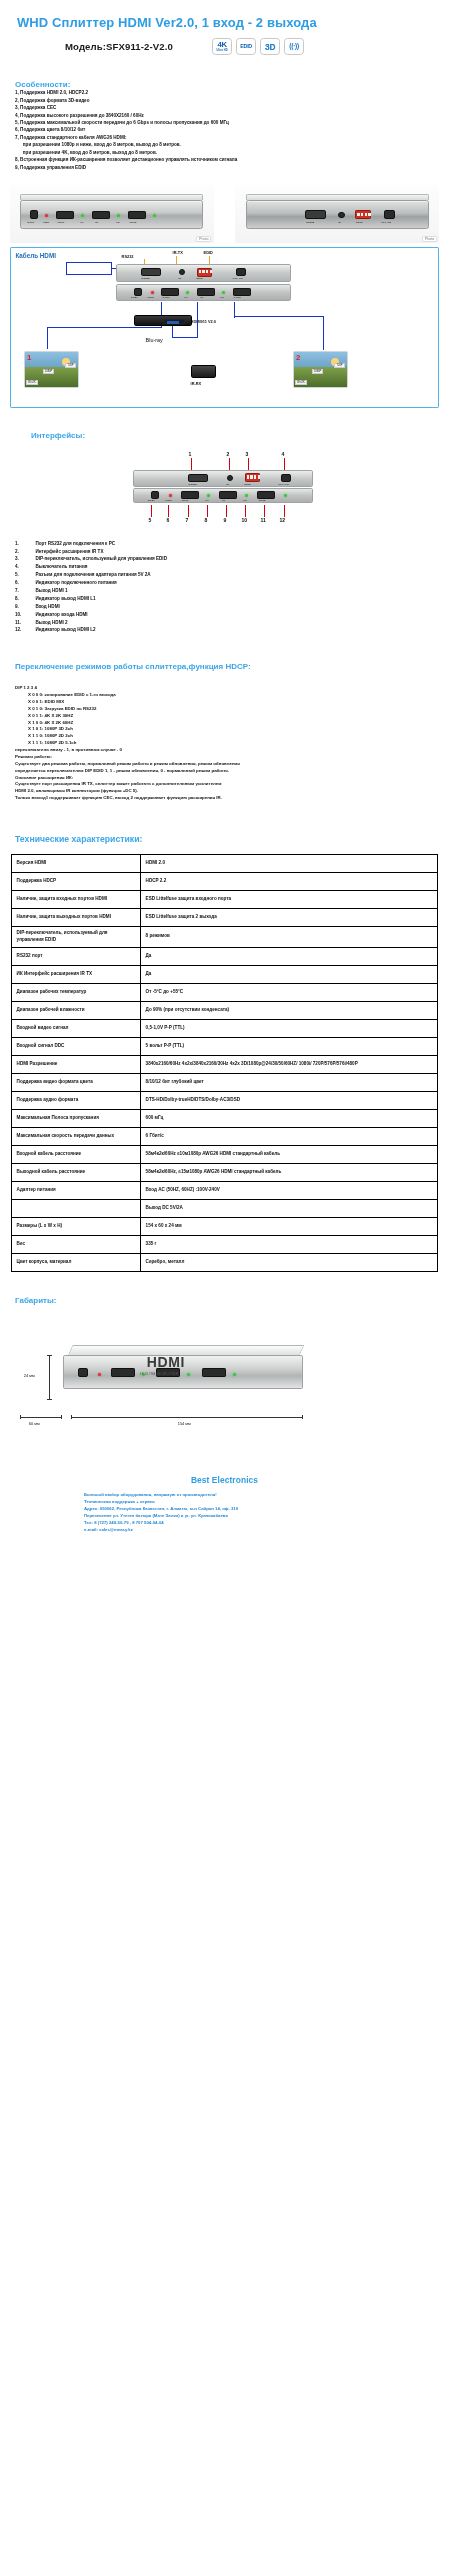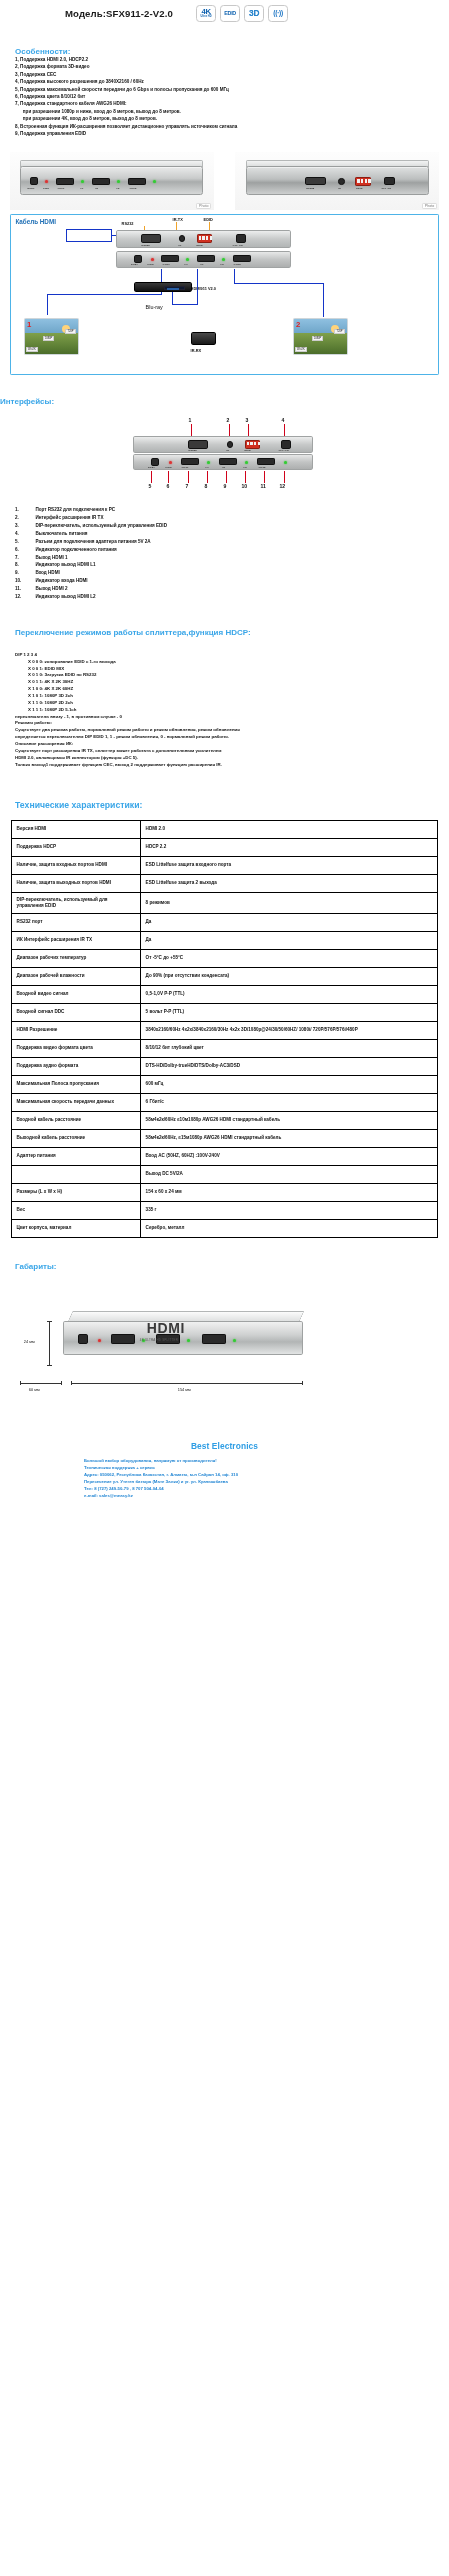--- a/index.html
+++ b/index.html
@@ -29,21 +29,21 @@
     color: #2e9de4;
     font-size: 13px;
     font-weight: bold;
     letter-spacing: 0.1px;
     line-height: 1.1;
   }
   .model-row {
     display: flex;
     align-items: center;
     padding: 4.8px 0 0 65px;
-    gap: 0;
+    gap: 16px;
   }
   .model-text {
     font-size: 9.6px;
     font-weight: bold;
     color: #1a1a1a;
     letter-spacing: 0.1px;
   }
   .badges {
     display: flex;
     gap: 3.6px;
@@ -327,20 +327,23 @@
   }
   .foot-lines div {
     color: #2487d4; font-size: 4.3px; font-weight: bold; line-height: 1.62;
   }
 </style>
 </head>
 <body>
 
 <div class="page">
 
+  <div class="title-bar">
+    <div class="main-title">WHD Сплиттер HDMI Ver2.0,  1 вход - 2 выхода</div>
+  </div>
 
   <div class="model-row">
     <div class="model-text">Модель:SFX911-2-V2.0</div>
     <div class="badges">
       <div class="badge">
         <span class="b-main">4K</span>
         <span class="b-sub">Ultra HD</span>
       </div>
       <div class="badge edid">
         <span class="b-main">EDID</span>
@@ -498,21 +501,21 @@
       <div class="sun"></div>
       <div class="land"></div>
       <div class="num">2</div>
       <div class="res" style="left:1.2px;bottom:1.8px;">4Kx2K</div>
       <div class="res" style="left:18px;top:17px;">1080P</div>
       <div class="res" style="right:1.8px;top:10.8px;">720P</div>
     </div>
   </div>
 
   <div class="iface-block" style="margin-top:20.4px;">
-    <div class="sec-head" style="padding-left:0;">Интерфейсы:</div>
+    <div class="sec-head" style="padding-left:31px;">Интерфейсы:</div>
 
     <div class="iface-photo">
 
       <div class="num-top" style="left:90px;top:0;">1</div>
       <div class="num-top" style="left:128px;top:0;">2</div>
       <div class="num-top" style="left:147px;top:0;">3</div>
       <div class="num-top" style="left:183px;top:0;">4</div>
       <div class="redline" style="left:92px;top:7.2px;height:12px;"></div>
       <div class="redline" style="left:130px;top:7.2px;height:12px;"></div>
       <div class="redline" style="left:149px;top:7.2px;height:12px;"></div>

